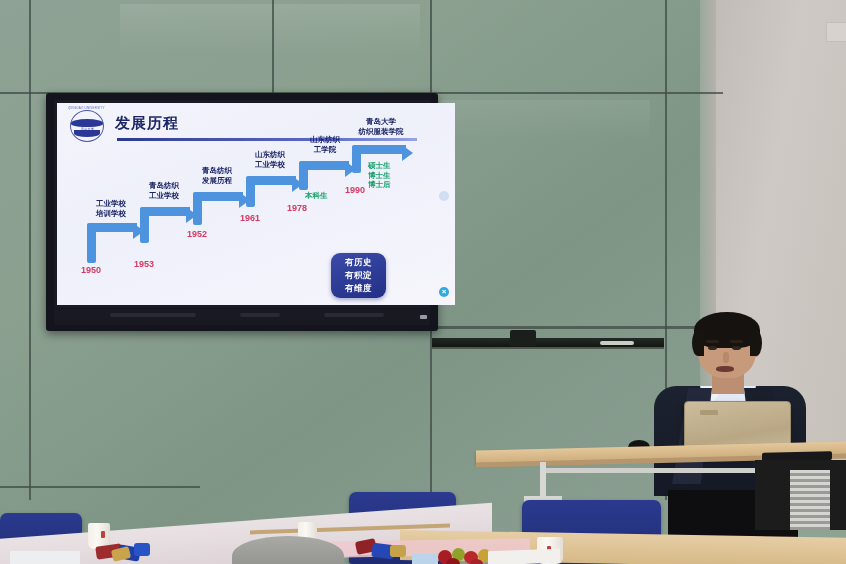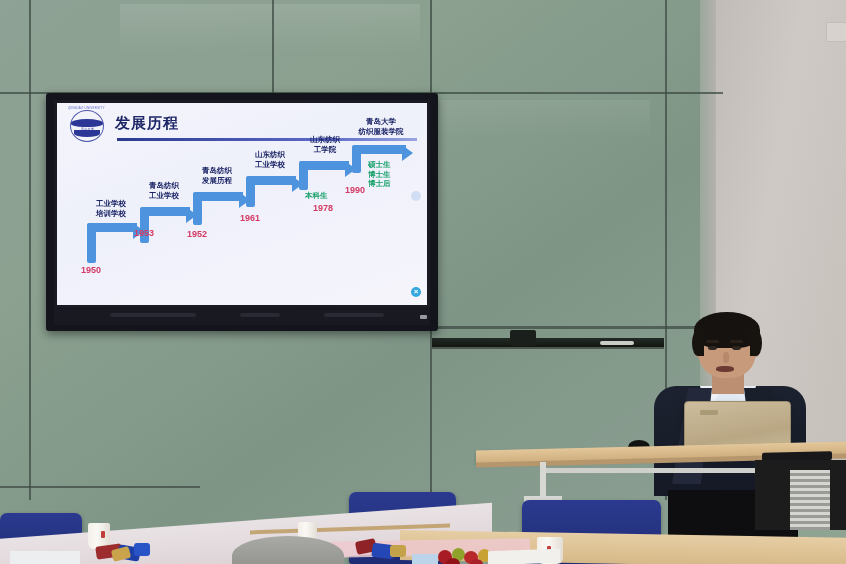--- a/index.html
+++ b/index.html
@@ -43,21 +43,21 @@
     background:#4d574e;}
 
   
   #tv{position:absolute;left:46px;top:93px;width:392px;height:238px;
     background:#14141c;border-radius:3px;
     box-shadow:0 3px 10px rgba(0,0,0,.45);}
   #tv-inner{position:absolute;left:8px;top:7px;width:376px;height:208px;
     background:#1a1a24;}
   #screen{position:absolute;left:3px;top:3px;width:370px;height:202px;
     background:linear-gradient(160deg,#f4f4fb 0%,#eef0fa 40%,#f6f5fc 100%);
-    overflow:hidden;}
+    overflow:hidden;padding-left:28px;}
   .tv-chin{position:absolute;left:8px;top:216px;width:376px;height:16px;
     background:#191922;border-radius:0 0 2px 2px;}
   .tv-chin .lbl{position:absolute;top:4px;height:4px;background:#2a2a34;border-radius:2px;}
   .tv-led{position:absolute;left:374px;top:222px;width:7px;height:4px;background:#9a9aa6;border-radius:1px;}
 
   
   .slide{position:absolute;inset:0;}
   .logo{position:absolute;left:13px;top:7px;width:34px;height:32px;}
   .logo .ring{position:absolute;inset:0;border:1.4px solid #2f3a9b;border-radius:50%;
     opacity:.85;}
@@ -284,21 +284,21 @@
             <div class="elbow" style="left:83px;top:104px;width:56px;height:36px;">
               <div class="riser" style="height:36px;left:0;"></div>
               <div class="cap" style="left:0;top:0;"></div>
               <div class="run" style="top:0;width:46px;left:4px;"></div>
             </div>
             <div class="head" style="left:129px;top:104px;"></div>
             <div class="lbl-name" style="left:77px;top:78px;width:60px;">
               <span>青岛纺织</span><br>
               <span>工业学校</span>
             </div>
-            <div class="lbl-year" style="left:77px;top:125px;">1953</div>
+            <div class="lbl-year" style="left:77px;top:156px;">1953</div>
           </div>
 
           <div class="step">
             <div class="elbow" style="left:136px;top:89px;width:56px;height:33px;">
               <div class="riser" style="height:33px;left:0;"></div>
               <div class="cap" style="left:0;top:0;"></div>
               <div class="run" style="top:0;width:46px;left:4px;"></div>
             </div>
             <div class="head" style="left:182px;top:89px;"></div>
             <div class="lbl-name" style="left:130px;top:63px;width:60px;">
@@ -327,42 +327,49 @@
               <div class="riser" style="height:29px;left:0;"></div>
               <div class="cap" style="left:0;top:0;"></div>
               <div class="run" style="top:0;width:46px;left:4px;"></div>
             </div>
             <div class="head" style="left:288px;top:58px;"></div>
             <div class="lbl-name" style="left:238px;top:32px;width:60px;">
               <span>山东纺织</span><br>
               <span>工学院</span>
             </div>
             <div class="lbl-green" style="left:248px;top:88px;">本科生</div>
-            <div class="lbl-year" style="left:256px;top:100px;">1978</div>
+            <div class="lbl-year" style="left:230px;top:100px;">1978</div>
           </div>
 
           <div class="step">
             <div class="elbow" style="left:295px;top:42px;width:56px;height:28px;">
               <div class="riser" style="height:28px;left:0;"></div>
               <div class="cap" style="left:0;top:0;"></div>
               <div class="run" style="top:0;width:50px;left:4px;"></div>
             </div>
             <div class="head" style="left:345px;top:42px;"></div>
             <div class="lbl-name" style="left:286px;top:14px;width:76px;">
               <span>青岛大学</span><br>
               <span>纺织服装学院</span>
             </div>
-            <div class="lbl-green" style="left:311px;top:58px;font-family:Liberation Mono, monospace;">
+            <div class="lbl-green" style="left:311px;top:58px;">
               <span>硕士生</span><br>
               <span>博士生</span><br>
               <span>博士后</span>
             </div>
             <div class="lbl-year" style="left:288px;top:82px;">1990</div>
           </div>
 
+          <div class="badge">
+            <div class="inner">
+              <span>有历史</span>
+              <span>有积淀</span>
+              <span>有维度</span>
+            </div>
+          </div>
 
           <div class="ui-dot play"></div>
           <div class="ui-dot close">×</div>
 
         </div>
       </div>
     </div>
     <div class="tv-chin">
       <div class="lbl" style="left:56px;width:86px;"></div>
       <div class="lbl" style="left:186px;width:40px;"></div>

